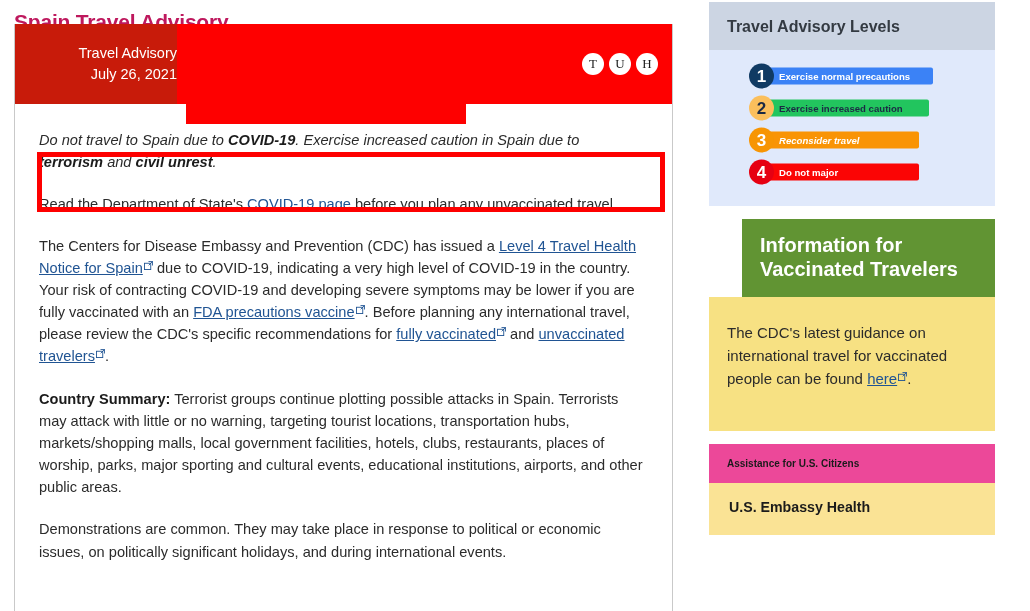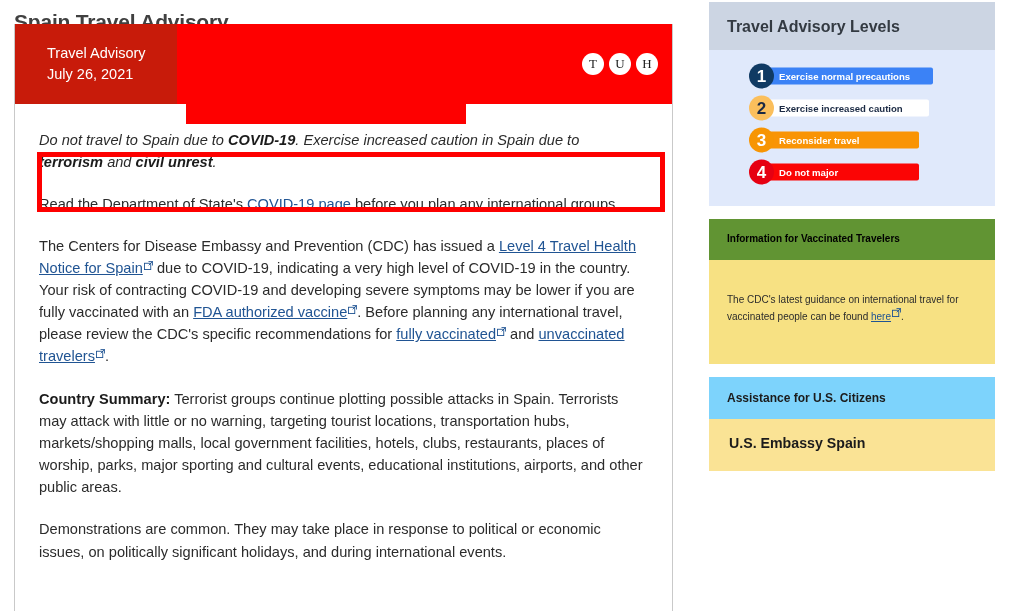--- a/index.html
+++ b/index.html
@@ -15,21 +15,21 @@
     width: 1030px; height: 611px;
     background: #ffffff;
   }
 
   
   #page-title {
     position: absolute;
     left: 14px; top: -4px;
     font-size: 21px;
     font-weight: bold;
-    color: #404040;
+    color: #be185d;
     letter-spacing: -0.2px;
   }
 
   
   #main-card {
     position: absolute;
     left: 14px; top: 24px;
     width: 659px; height: 600px;
     border-left: 1px solid #c9c9c9;
     border-right: 1px solid #c9c9c9;
@@ -42,26 +42,25 @@
     background: #fe0000;
     display: flex;
     align-items: stretch;
   }
   #advisory-date-block {
     width: 162px;
     background: #c81b0a;
     color: #ffffff;
     display: flex;
     flex-direction: column;
-    align-items: flex-start;
+    align-items: flex-end;
     justify-content: center;
     font-size: 14.5px;
     line-height: 1.45;
     font-weight: normal;
-    padding-left: 32px;
   }
   #advisory-title-block {
     flex: 1;
     display: flex;
     align-items: center;
     padding-left: 14px;
     position: relative;
   }
   #advisory-title {
     color: #ffffff;
@@ -209,38 +208,39 @@
     padding-left: 22px;
     font-size: 9.6px;
     font-weight: bold;
     white-space: nowrap;
     z-index: 1;
   }
 
   
   #vax-widget .widget-head {
     background: #619433;
-    color: #000000;
-    font-size: 10px;
+    color: #ffffff;
+    font-size: 20px;
     line-height: 1.22;
     padding: 14px 16px 15px 18px;
+    margin-left: 33px;
   }
   #vax-widget .widget-body {
     background: #f7e183;
     color: #2b2b2b;
+    font-size: 15px;
+    line-height: 1.55;
+    padding: 24px 18px 40px 18px;
+  }
+
+  
+  #assist-widget .widget-head {
+    background: #ec4899;
+    color: #1b1b1b;
     font-size: 10px;
-    line-height: 1.55;
-    padding: 32px 18px 40px 18px;
-  }
-
-  
-  #assist-widget .widget-head {
-    background: #7dd3fc;
-    color: #1b1b1b;
-    font-size: 12px;
     padding: 14px 16px 14px 18px;
   }
   #assist-widget .widget-body {
     background: #fae395;
     color: #1b1b1b;
     font-size: 14.2px;
     font-weight: bold;
     padding: 16px 16px 20px 20px;
   }
 </style>
@@ -265,26 +265,26 @@
           <span class="share-icon">U</span>
           <span class="share-icon">H</span>
         </div>
       </div>
     </div>
 
     <div id="advisory-body">
 
       <p id="lead-statement"><span>Do not travel to Spain due to </span><b>COVID-19</b><span>. Exercise increased caution in Spain due to </span><b>terrorism</b><span> and </span><b>civil unrest</b><span>.</span></p>
 
-      <p class="tight"><span>Read the Department of State's </span><a class="lnk">COVID-19 page</a><span> before you plan any international groups.</span></p>
+      <p class="tight"><span>Read the Department of State's </span><a class="lnk">COVID-19 page</a><span> before you plan any unvaccinated travel.</span></p>
 
       <p><span>The Centers for Disease Embassy and Prevention (CDC) has issued a </span><a class="lnk">Level 4 Travel Health Notice for Spain</a><span class="ext"><svg width="9" height="9" viewBox="0 0 10 10">
               <rect x="0.5" y="2.5" width="7" height="7" fill="none" stroke="#205493" stroke-width="1"></rect>
               <path d="M5 0.5 H9.5 V5 M9.5 0.5 L5.2 4.8" stroke="#205493" stroke-width="1" fill="none"></path>
-            </svg></span><span> due to COVID-19, indicating a very high level of COVID-19 in the country. Your risk of contracting COVID-19 and developing severe symptoms may be lower if you are fully vaccinated with an </span><a class="lnk">FDA authorized vaccine</a><span class="ext"><svg width="9" height="9" viewBox="0 0 10 10">
+            </svg></span><span> due to COVID-19, indicating a very high level of COVID-19 in the country. Your risk of contracting COVID-19 and developing severe symptoms may be lower if you are fully vaccinated with an </span><a class="lnk">FDA precautions vaccine</a><span class="ext"><svg width="9" height="9" viewBox="0 0 10 10">
               <rect x="0.5" y="2.5" width="7" height="7" fill="none" stroke="#205493" stroke-width="1"></rect>
               <path d="M5 0.5 H9.5 V5 M9.5 0.5 L5.2 4.8" stroke="#205493" stroke-width="1" fill="none"></path>
             </svg></span><span>. Before planning any international travel, please review the CDC's specific recommendations for </span><a class="lnk">fully vaccinated</a><span class="ext"><svg width="9" height="9" viewBox="0 0 10 10">
               <rect x="0.5" y="2.5" width="7" height="7" fill="none" stroke="#205493" stroke-width="1"></rect>
               <path d="M5 0.5 H9.5 V5 M9.5 0.5 L5.2 4.8" stroke="#205493" stroke-width="1" fill="none"></path>
             </svg></span><span> and </span><a class="lnk">unvaccinated travelers</a><span class="ext"><svg width="9" height="9" viewBox="0 0 10 10">
               <rect x="0.5" y="2.5" width="7" height="7" fill="none" stroke="#205493" stroke-width="1"></rect>
               <path d="M5 0.5 H9.5 V5 M9.5 0.5 L5.2 4.8" stroke="#205493" stroke-width="1" fill="none"></path>
             </svg></span><span>.</span></p>
 
@@ -306,26 +306,26 @@
     <div class="widget" id="levels-widget">
       <div class="widget-head">Travel Advisory Levels</div>
       <div class="widget-body">
 
         <div class="level-row">
           <span class="level-bar" style="width:176px;background:#3b82f6;color:#ffffff;">Exercise normal precautions</span>
           <span class="level-num" style="background:#103a63;color:#ffffff;">1</span>
         </div>
 
         <div class="level-row">
-          <span class="level-bar" style="width:172px;background:#ffffff;color:#1b2a44;">Exercise increased caution</span>
+          <span class="level-bar" style="width:172px;background:#22c55e;color:#1b2a44;">Exercise increased caution</span>
           <span class="level-num" style="background:#fbbf5c;color:#1b2a44;">2</span>
         </div>
 
         <div class="level-row">
-          <span class="level-bar" style="width:162px;background:#f99405;color:#ffffff;">Reconsider travel</span>
+          <span class="level-bar" style="width:162px;background:#f99405;color:#ffffff;font-style:italic;">Reconsider travel</span>
           <span class="level-num" style="background:#f79503;color:#ffffff;">3</span>
         </div>
 
         <div class="level-row">
           <span class="level-bar" style="width:162px;background:#fb0505;color:#ffffff;">Do not major</span>
           <span class="level-num" style="background:#e60012;color:#ffffff;">4</span>
         </div>
 
       </div>
     </div>
@@ -334,19 +334,19 @@
       <div class="widget-head">Information for Vaccinated Travelers</div>
       <div class="widget-body"><span>The CDC's latest guidance on international travel for vaccinated people can be found </span><a class="lnk">here</a><span class="ext"><svg width="9" height="9" viewBox="0 0 10 10">
               <rect x="0.5" y="2.5" width="7" height="7" fill="none" stroke="#205493" stroke-width="1"></rect>
               <path d="M5 0.5 H9.5 V5 M9.5 0.5 L5.2 4.8" stroke="#205493" stroke-width="1" fill="none"></path>
             </svg></span><span>.</span></div>
     </div>
 
     <div class="widget" id="assist-widget">
       <div class="widget-head">Assistance for U.S. Citizens</div>
       <div class="widget-body">
-        <div>U.S. Embassy Spain</div>
+        <div>U.S. Embassy Health</div>
       </div>
     </div>
 
   </div>
 
 </div>
 
 </body></html>

